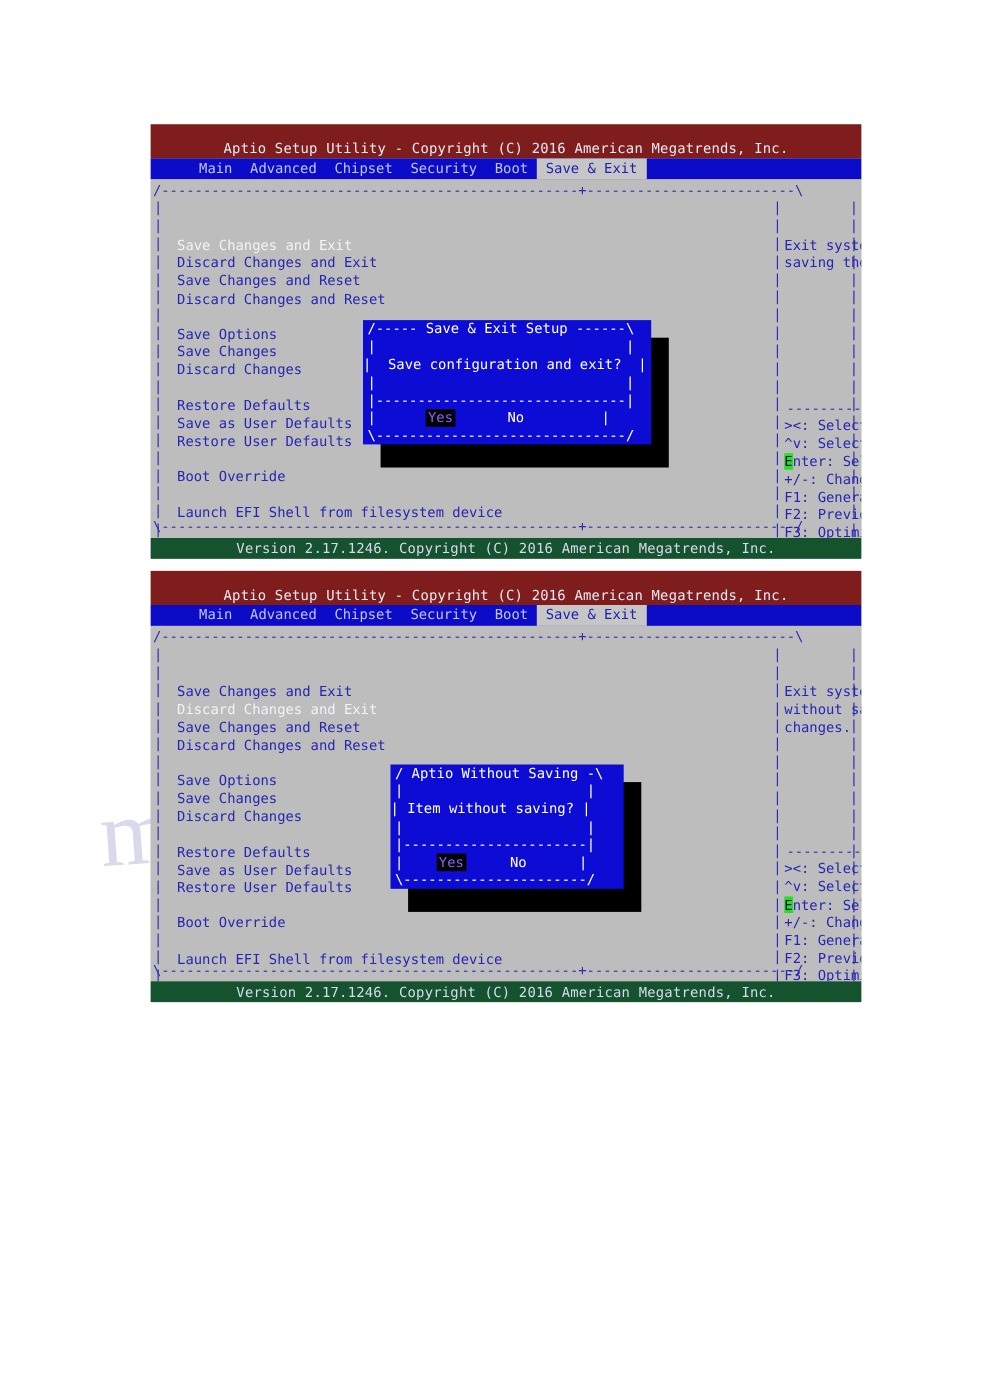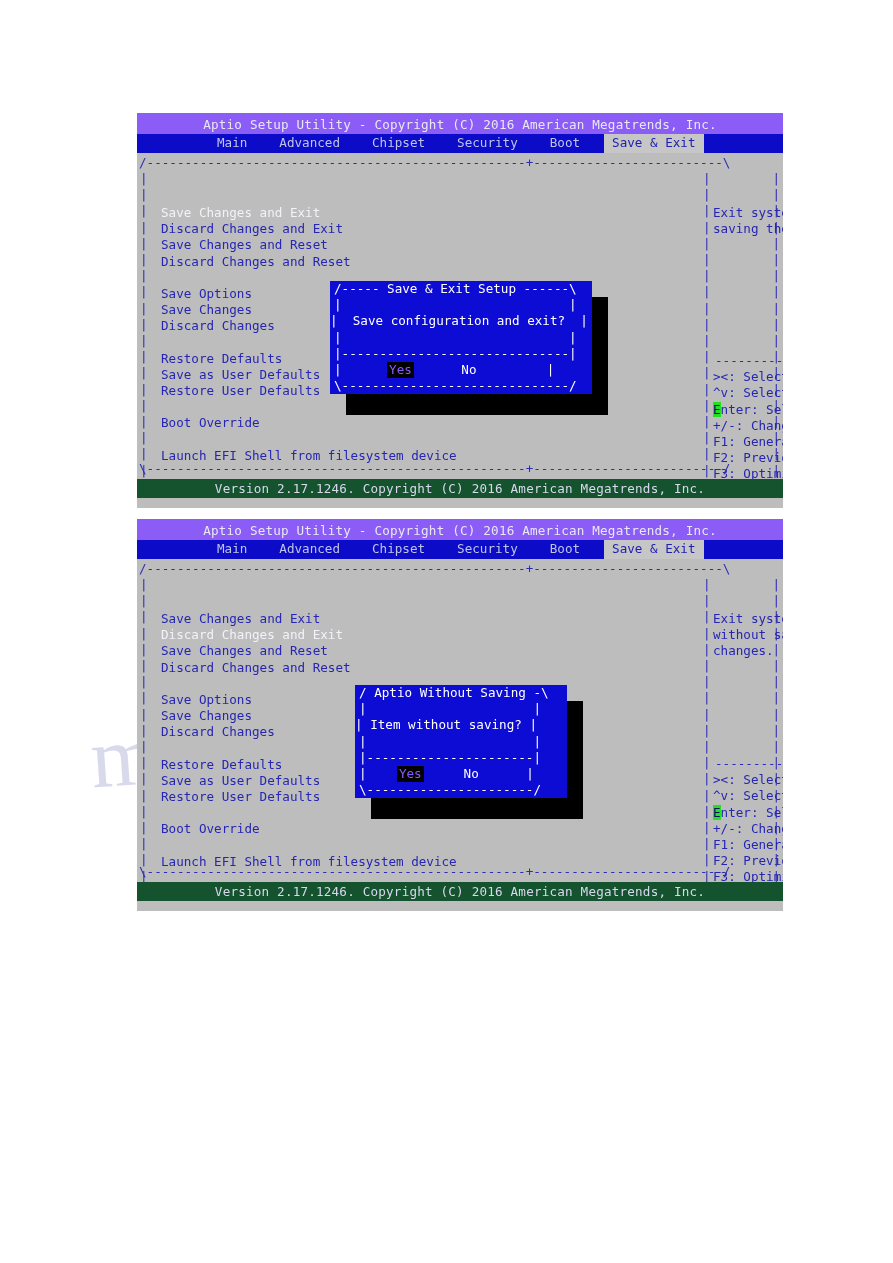--- a/index.html
+++ b/index.html
@@ -39,36 +39,36 @@
     background: #bdbdbd;
     color: #2020b0;
     font-size: 12.6px;
     line-height: 16.2px;
     z-index: 2;
   }
   #bios-1 { top: 113px; height: 395px; }
   #bios-2 { top: 519px; height: 392px; }
 
   .bios-titlebar {
-    background: #8b5cf6;
+    background: #7f1d1d;
     color: #e8e8f4;
     text-align: center;
-    padding-top: 4px;
+    padding-top: 14px;
     height: 17px;
     letter-spacing: .2px;
   }
   .bios-tabs {
     background: #0c0cc8;
     color: #bfc4e8;
     height: 19px;
-    padding-left: 72px;
+    padding-left: 36px;
     box-sizing: border-box;
     display: flex;
     align-items: center;
-    gap: 16px;
+    gap: 0;
   }
   .bios-tab {
     padding: 1px 8px 2px 8px;
     white-space: nowrap;
   }
   .bios-tab.active {
     background: #c6c6c6;
     color: #2020b0;
   }
 

